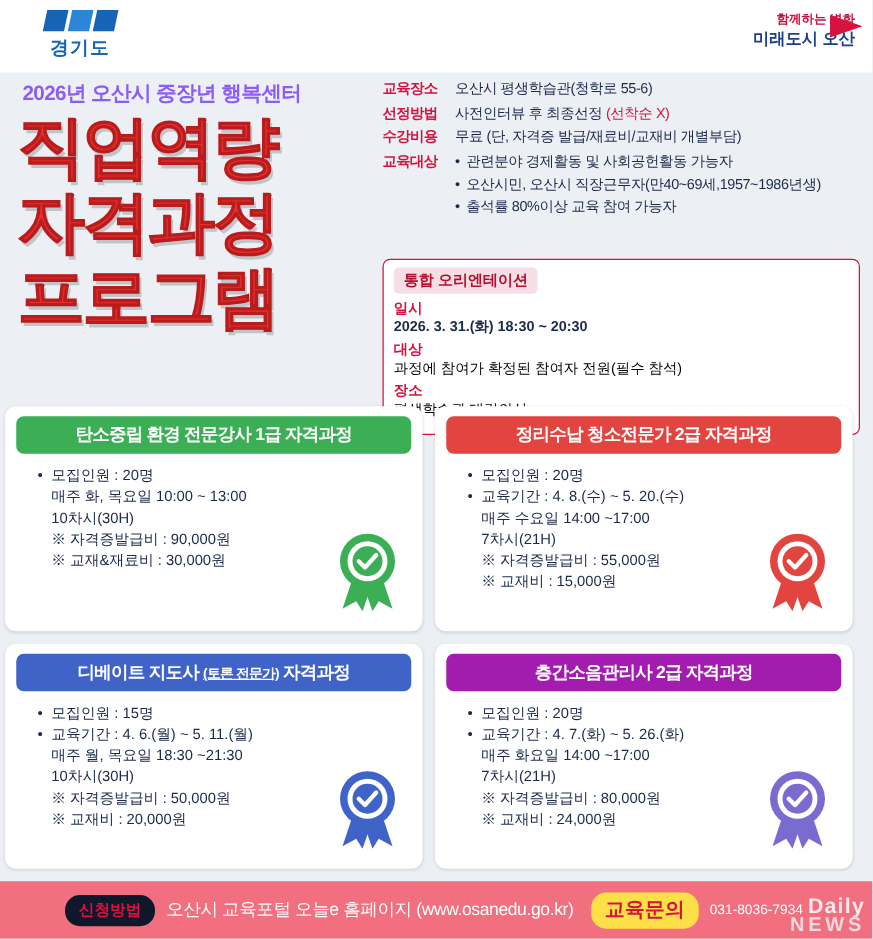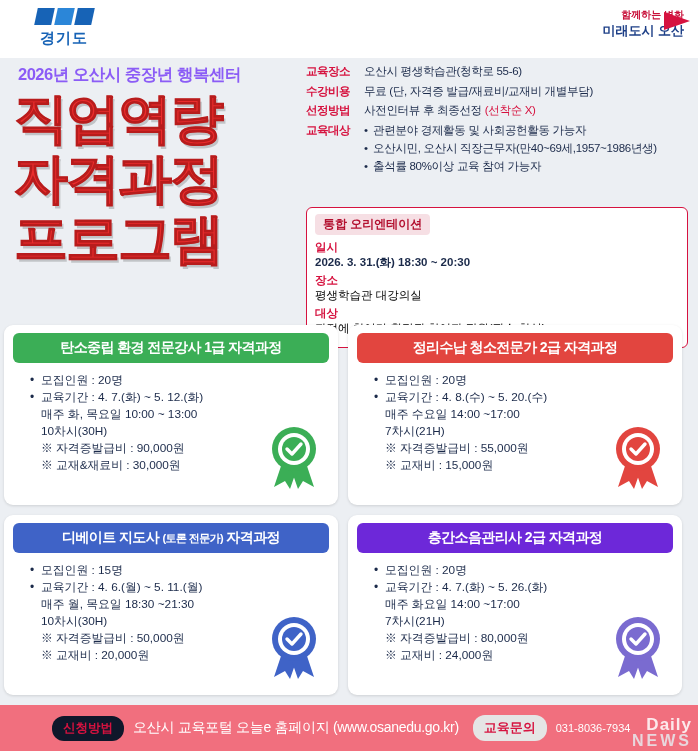--- a/index.html
+++ b/index.html
@@ -53,35 +53,35 @@
   .orient .val{flex:1;}
   .orient .val b{color:#1b2a4a;}
 
   
   .cards{position:absolute;left:4px;top:325px;width:678px;display:flex;flex-wrap:wrap;gap:10px;}
   .card{width:334px;height:180px;background:#fff;border-radius:9px;box-sizing:border-box;position:relative;box-shadow:0 1px 3px rgba(0,0,0,.13);}
   .card-head{margin:8px 9px 0 9px;border-radius:6px;text-align:center;font-size:14px;font-weight:bold;color:#fff;padding:6px 2px;letter-spacing:-0.6px;}
   .c-green{background:#3bae56;}
   .c-red{background:#e2453f;}
   .c-blue2{background:#3f63c7;}
-  .c-purple{background:#6d28d9;}
-  .card-head .small{font-size:11px;}
+  .c-purple{background:#a21caf;}
+  .card-head .small{font-size:11px;text-decoration:underline;}
   .card-body{margin:9px 0 0 26px;font-size:11.8px;color:#1b2a4a;line-height:17px;}
   .card-body ul{list-style:none;margin:0;padding:0;}
   .card-body li{position:relative;padding-left:11px;}
   .card-body li:before{content:"•";position:absolute;left:0;top:0;font-size:12px;}
   .ind{padding-left:11px;}
   .note{padding-left:11px;}
   .medal{position:absolute;right:16px;bottom:16px;width:56px;height:64px;}
 
   
   .footer{position:absolute;left:0;bottom:0;width:698px;height:46px;background:#f16f7e;display:flex;align-items:center;}
   .tag{background:#0f172a;color:#d6123f;font-weight:bold;font-size:12.5px;border-radius:12px;padding:4px 11px;margin-left:52px;}
   .foot-txt{color:#fff;font-size:14px;margin-left:9px;letter-spacing:-0.3px;}
-  .tag2{background:#e5e5e5;color:#d6123f;font-weight:bold;font-size:13px;border-radius:12px;padding:4px 11px;margin-left:14px;}
+  .tag2{background:#fde047;color:#d6123f;font-weight:bold;font-size:16px;border-radius:12px;padding:4px 11px;margin-left:14px;}
   .foot-tel{color:#fff;font-size:11px;font-weight:normal;margin-left:9px;}
   .watermark{position:absolute;right:6px;bottom:2px;text-align:right;opacity:.85;}
   .wm1{font-size:17px;font-weight:bold;color:#ffffff;letter-spacing:1px;line-height:16px;}
   .wm2{font-size:16px;font-weight:bold;color:#e7eaee;letter-spacing:3px;line-height:16px;}
 </style>
 </head>
 <body>
 
 <div class="poster">
 
@@ -109,66 +109,65 @@
       <div>프로그램</div>
     </div>
   </div>
 
   <div class="info">
     <div class="row">
       <div class="lab">교육장소</div>
       <div class="val">오산시 평생학습관(청학로 55-6)</div>
     </div>
     <div class="row">
-      <div class="lab">수강비용</div>
-      <div class="val">무료 (단, 자격증 발급/재료비/교재비 개별부담)</div>
-    </div>
-    <div class="row">
       <div class="lab">선정방법</div>
       <div class="val">
         <span>사전인터뷰 후 최종선정</span>
         <span class="red">(선착순 X)</span>
       </div>
+    </div>
+    <div class="row">
+      <div class="lab">수강비용</div>
+      <div class="val">무료 (단, 자격증 발급/재료비/교재비 개별부담)</div>
     </div>
     <div class="row">
       <div class="lab">교육대상</div>
       <div class="val">
         <ul class="bullets">
           <li>관련분야 경제활동 및 사회공헌활동 가능자</li>
           <li>오산시민, 오산시 직장근무자(만40~69세,1957~1986년생)</li>
           <li>출석률 80%이상 교육 참여 가능자</li>
         </ul>
       </div>
     </div>
   </div>
 
   <div class="orient">
     <div class="orient-title">통합 오리엔테이션</div>
     <div class="row">
       <div class="lab">일시</div>
       <div class="val"><b>2026. 3. 31.(화) 18:30 ~ 20:30</b></div>
     </div>
     <div class="row">
+      <div class="lab">대상</div>
+      <div class="val">과정에 참여가 확정된 참여자 전원(필수 참석)</div>
+    </div>
+    <div class="row">
       <div class="lab">장소</div>
       <div class="val">평생학습관 대강의실</div>
     </div>
-    <div class="row">
-      <div class="lab">대상</div>
-      <div class="val">과정에 참여가 확정된 참여자 전원(필수 참석)</div>
-    </div>
   </div>
 
   <div class="cards">
 
     <div class="card">
       <div class="card-head c-green">탄소중립 환경 전문강사 1급 자격과정</div>
       <div class="card-body">
         <ul>
           <li>모집인원 : 20명</li>
-          <li>교육기간 : 4. 7.(화) ~ 5. 12.(화)</li>
         </ul>
         <div class="ind">매주 화, 목요일 10:00 ~ 13:00</div>
         <div class="ind">10차시(30H)</div>
         <div class="note">※ 자격증발급비 : 90,000원</div>
         <div class="note">※ 교재&amp;재료비 : 30,000원</div>
       </div>
       <svg class="medal" viewBox="0 0 56 64">
         <path d="M16 38 L8 62 L19 56 L24 64 L31 44 Z" fill="#3bae56"></path>
         <path d="M40 38 L48 62 L37 56 L32 64 L25 44 Z" fill="#3bae56"></path>
         <circle cx="28" cy="24" r="22" fill="#3bae56"></circle>

